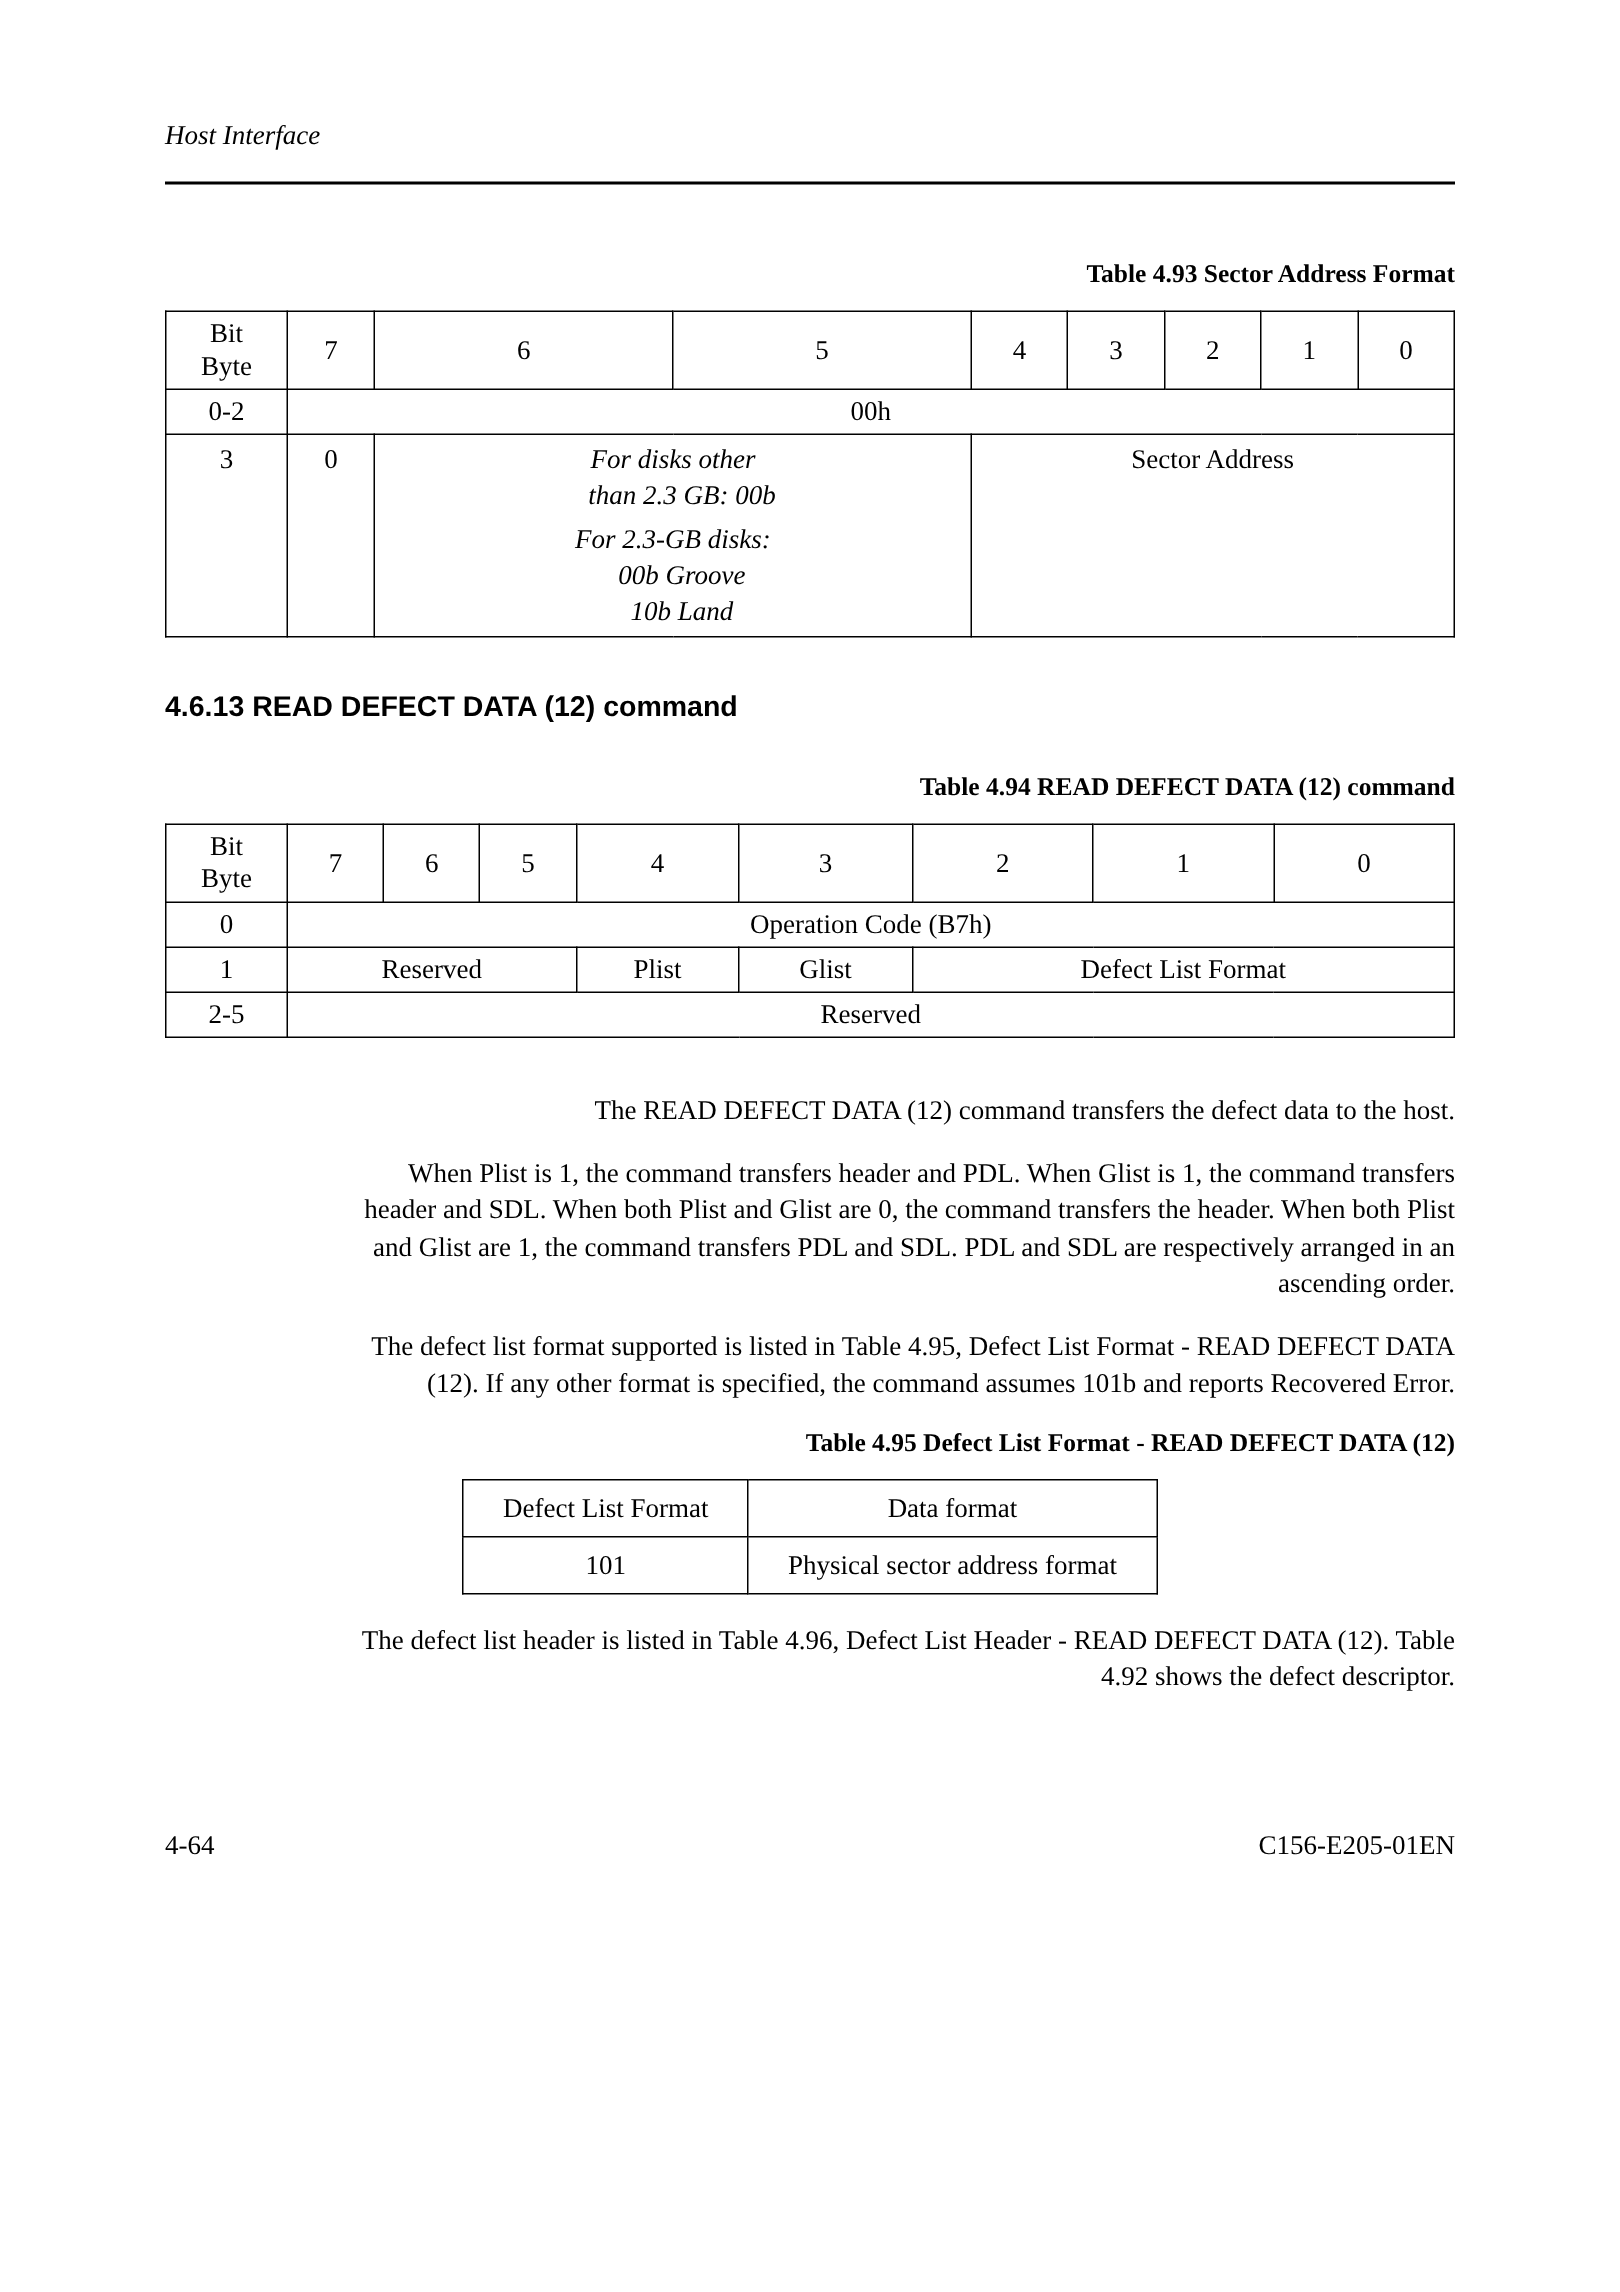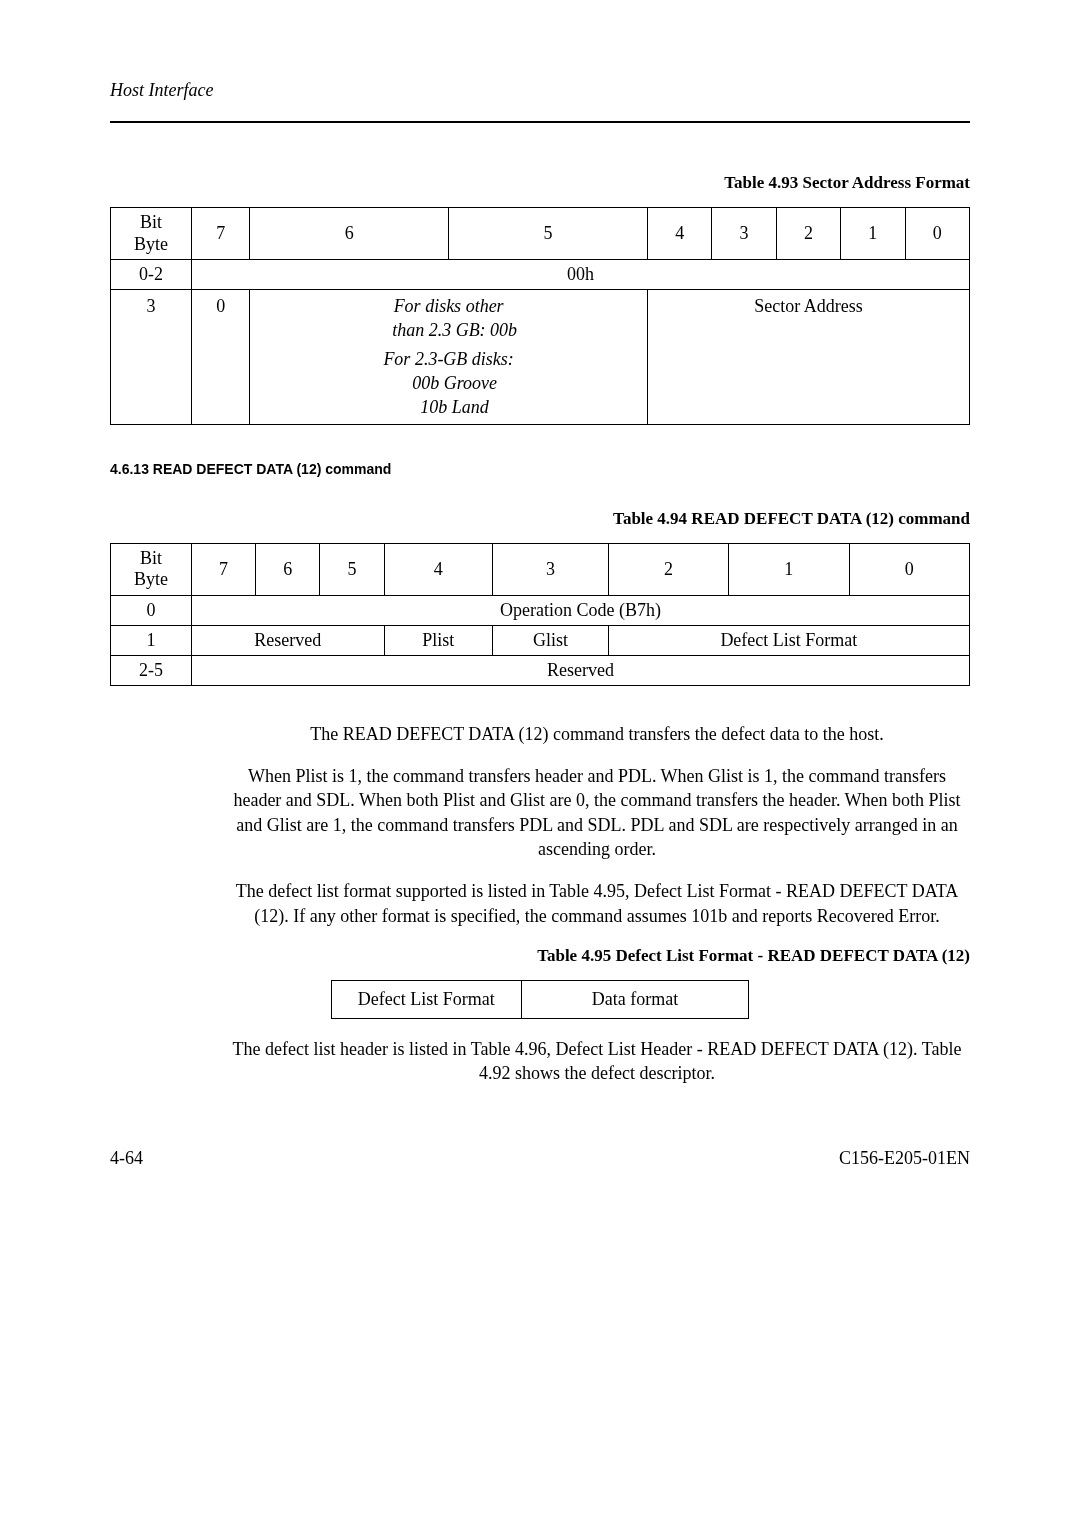--- a/index.html
+++ b/index.html
@@ -51,42 +51,42 @@
   }
   .notescell {
     text-align: left;
     padding-left: 10px;
     line-height: 1.35;
     font-style: italic;
   }
   .section-heading {
     font-family: Arial, Helvetica, sans-serif;
     font-weight: bold;
-    font-size: 14px;
+    font-size: 19px;
     margin: 26px 0 32px 0;
   }
   .body-para {
     margin: 0 0 18px 114px;
     line-height: 1.35;
-    text-align: center;
+    text-align: right;
   }
   table.small-table {
     border-collapse: collapse;
     margin: 0 auto 18px auto;
   }
   table.small-table td, table.small-table th {
     border: 1.5px solid #000;
     padding: 8px 26px;
     text-align: center;
     font-weight: normal;
   }
   .footer {
     display: flex;
     justify-content: space-between;
-    margin-top: 62px;
+    margin-top: 90px;
     font-size: 18px;
   }
 </style>
 </head>
 <body>
 
 <div class="running-head">Host Interface</div>
 <hr class="rule">
 
 <div class="table-caption">Table 4.93  Sector Address Format</div>
@@ -169,20 +169,24 @@
 <p class="body-para">The defect list format supported is listed in Table 4.95, Defect List Format - READ DEFECT DATA (12).  If any other format is specified, the command assumes 101b and reports Recovered Error.</p>
 
 <div class="table-caption">Table 4.95  Defect List Format - READ DEFECT DATA (12)</div>
 
 <table class="small-table">
   <tbody>
       <tr>
     <td>Defect List Format</td>
     <td style="padding:8px 70px">Data format</td>
   </tr>
+  <tr>
+    <td>101</td>
+    <td>Physical sector address format</td>
+  </tr>
 </tbody>
   </table>
 
 <p class="body-para">The defect list header is listed in Table 4.96, Defect List Header - READ DEFECT DATA (12).  Table 4.92 shows the defect descriptor.</p>
 
 <div class="footer">
   <span>4-64</span>
   <span>C156-E205-01EN</span>
 </div>
 

